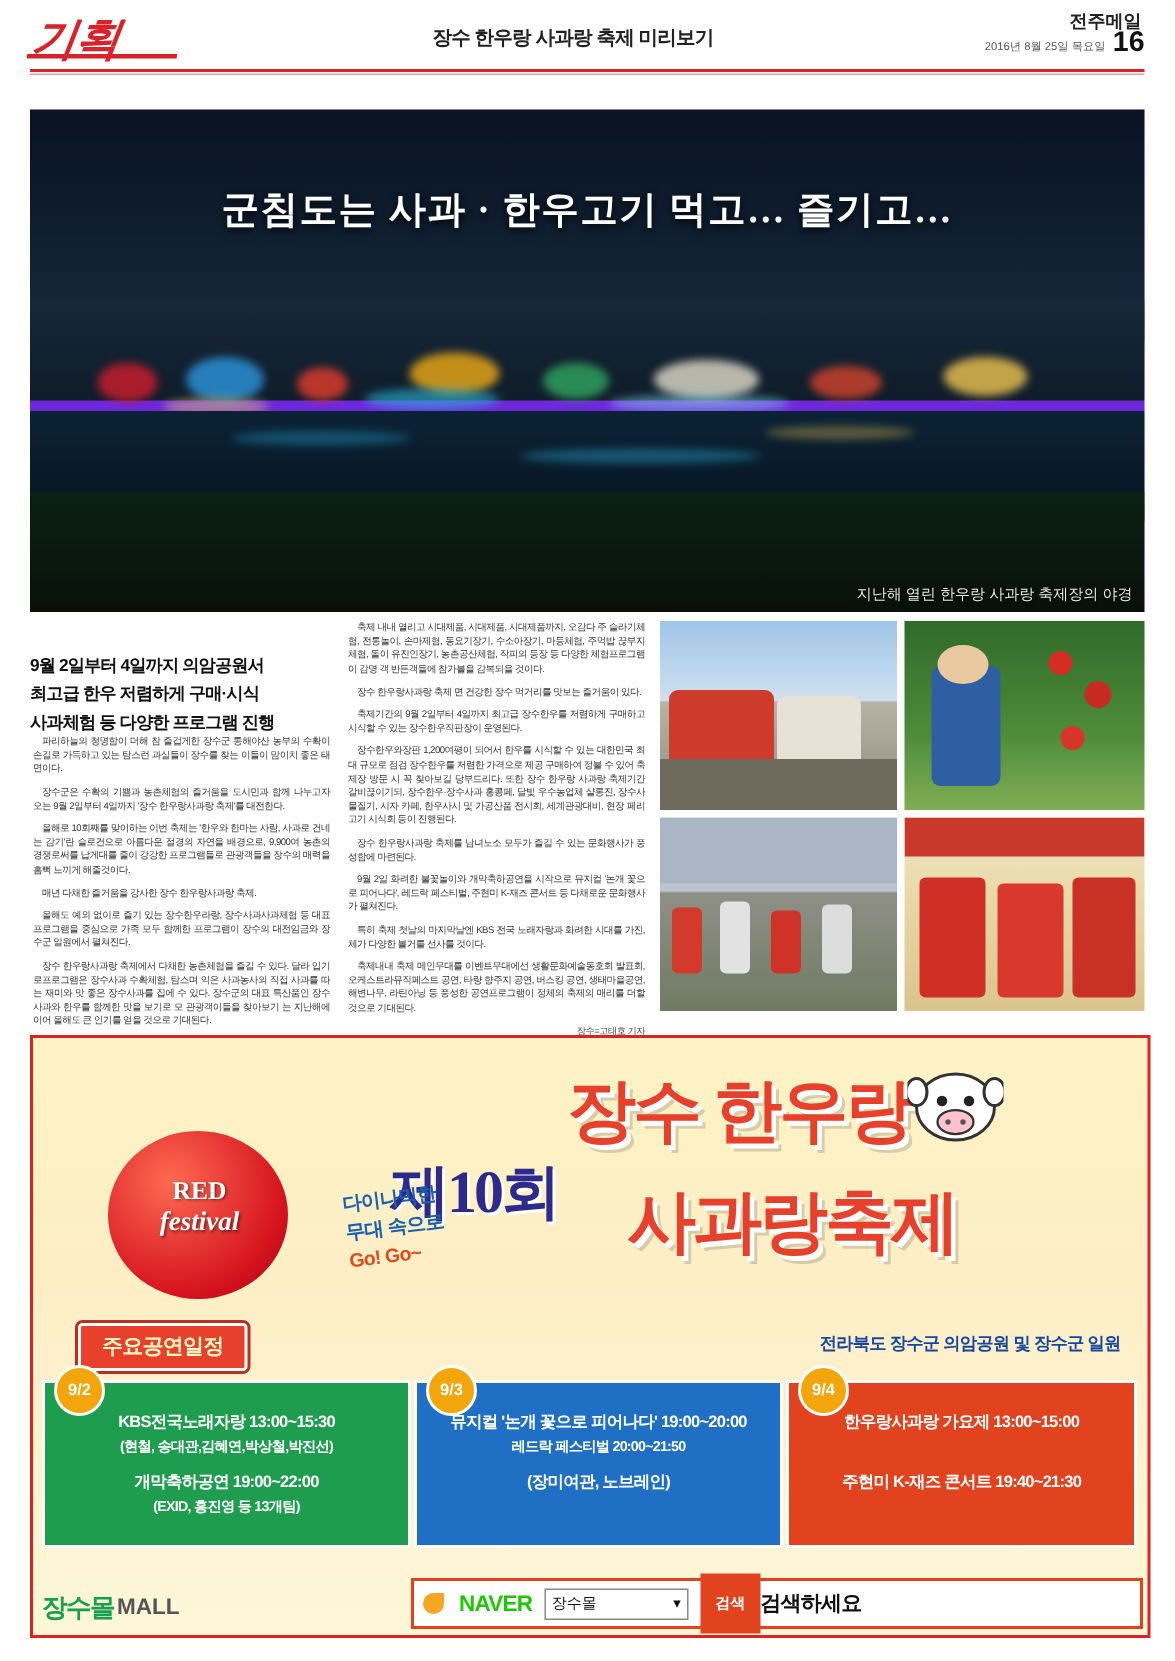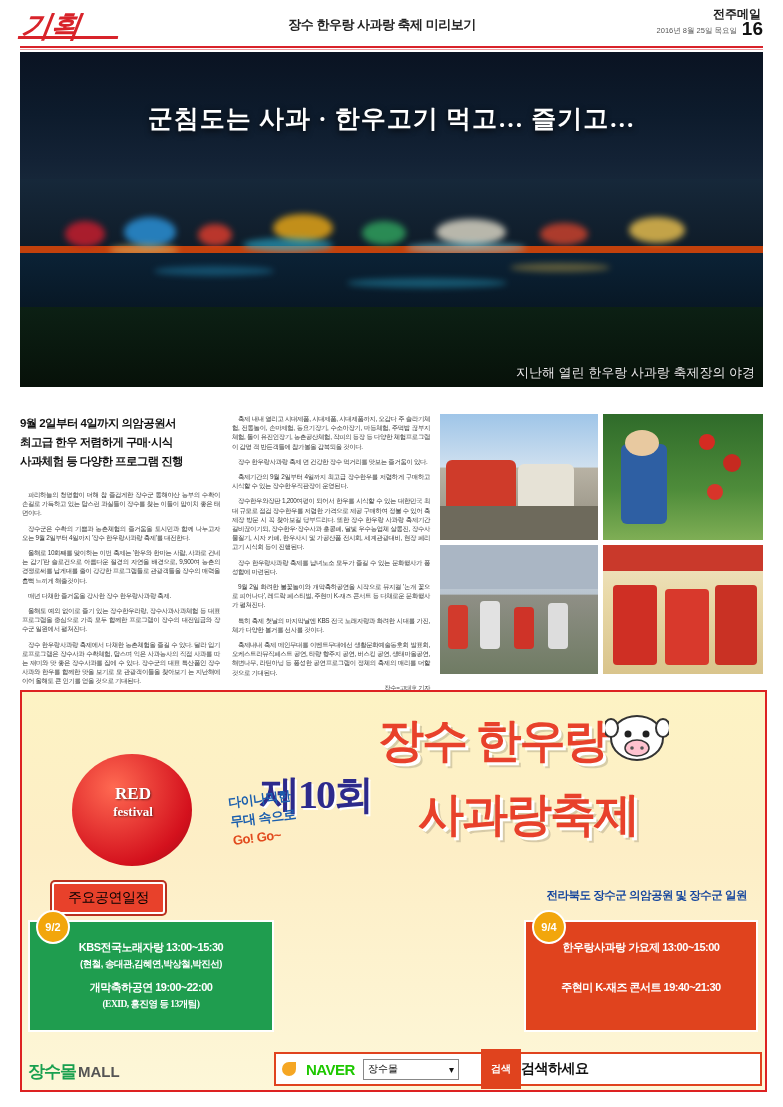--- a/index.html
+++ b/index.html
@@ -36,23 +36,23 @@
     position:absolute;right:46px;top:26px;font-size:7.5px;color:#555;
   }
   .page-num{
     position:absolute;right:20px;top:18px;font-size:19px;font-weight:bold;color:#111;
   }
   .rule{position:absolute;left:20px;top:46px;width:743px;height:2px;background:#d8232a;}
   .rule2{position:absolute;left:20px;top:49px;width:743px;height:1px;background:#d8232a;opacity:.45;}
 
   
   .hero{
-    position:absolute;left:20px;top:52px;width:743px;height:335px;
+    position:absolute;left:20px;top:73px;width:743px;height:335px;
     overflow:hidden;
-    background:#c2410c;
+    background:#6d28d9;
   }
   .hero .sky{
     position:absolute;left:0;top:0;width:100%;height:46%;
     background:linear-gradient(#0a1322 0%,#0d1b2c 40%,#132235 70%,#1a2c3e 100%);
   }
   .hero .hills{
     position:absolute;left:0;top:38%;width:100%;height:20%;
     background:linear-gradient(#16283a,#0f1c29);
   }
   .hero .lights{
@@ -67,27 +67,27 @@
     background:linear-gradient(#0c2014 0%,#071109 100%);
   }
   .blob{position:absolute;border-radius:50%;filter:blur(3px);opacity:.85;}
   .hero-headline{
     position:absolute;left:0;top:50px;width:743px;text-align:center;
     color:#ffffff;font-weight:bold;font-size:25px;letter-spacing:1px;
     text-shadow:0 2px 6px rgba(0,0,0,.9);
     font-family:"Liberation Serif", serif;
   }
   .hero-caption{
-    position:absolute;right:8px;bottom:5px;color:#e8e8e8;font-size:13px;
+    position:absolute;right:8px;bottom:5px;color:#e8e8e8;font-size:10px;
     text-shadow:0 1px 2px #000;
   }
 
   
   .lead{
-    position:absolute;left:20px;top:414px;width:206px;
+    position:absolute;left:20px;top:435px;width:206px;
     font-size:11.5px;line-height:19px;font-weight:bold;color:#111;
     letter-spacing:-0.6px;
   }
   .col{
     position:absolute;font-size:6.4px;line-height:9.2px;color:#333;
     text-align:justify;letter-spacing:-0.35px;
   }
   .col p{margin:0 0 6px 0;text-indent:6px;}
   .col1{left:22px;top:490px;width:198px;}
   .col2{left:232px;top:414px;width:198px;}
@@ -144,24 +144,24 @@
   }
   .apple{
     position:absolute;left:22px;top:14px;width:120px;height:112px;border-radius:50%;
     background:radial-gradient(circle at 35% 30%,#ff6a52,#d4111d 70%,#9c0a14);
   }
   .apple-txt{
     position:absolute;left:34px;top:44px;width:98px;text-align:center;
     color:#fff;font-weight:bold;font-size:17px;font-family:"Liberation Serif",serif;
     text-shadow:1px 1px 2px rgba(0,0,0,.5);
   }
-  .apple-txt small{display:block;font-size:13px;}
+  .apple-txt small{display:block;font-size:18px;font-style:italic;}
   .ad-plan{
     position:absolute;left:30px;top:190px;
-    background:#e8412b;color:#000000;font-weight:normal;font-size:14px;
+    background:#e8412b;color:#fef9c3;font-weight:bold;font-size:14px;
     padding:5px 14px;border-radius:3px;border:2px solid #fff;
     box-shadow:0 0 0 2px #b9301f;letter-spacing:-0.5px;
   }
   .ad-date{
     position:absolute;left:228px;top:188px;
     font-size:22px;font-weight:bold;color:#1a1a6e;letter-spacing:-1px;
     font-family:"Liberation Serif", serif;
   }
   .ad-place{
     position:absolute;right:18px;top:196px;
@@ -180,21 +180,21 @@
     display:flex;align-items:center;justify-content:center;border:2px solid #fff;
     flex-direction:column;line-height:10px;
   }
   .sline{
     position:absolute;left:0;width:100%;text-align:center;color:#fff;font-weight:bold;
     letter-spacing:-0.5px;
   }
   .sl1{top:18px;font-size:11px;}
   .sl2{top:36px;font-size:9.5px;}
   .sl3{top:58px;font-size:11px;}
-  .sl4{top:76px;font-size:9.5px;font-family:Liberation Serif, serif;}
+  .sl4{top:76px;font-size:9.5px;}
 
   
   .searchbar{
     position:absolute;left:252px;bottom:4px;width:484px;height:30px;
     background:#fff;border:2px solid #e0431e;display:flex;align-items:center;
   }
   .mall-logo{
     position:absolute;left:6px;bottom:6px;width:240px;height:26px;
     display:flex;align-items:center;
   }
@@ -203,21 +203,21 @@
   .naver{
     font-size:15px;font-weight:bold;color:#1ec800;margin:0 8px 0 10px;letter-spacing:-0.5px;
   }
   .leaf{width:14px;height:14px;border-radius:50% 0 50% 50%;background:#f5a623;display:inline-block;margin-left:6px;}
   .sel{
     width:86px;height:19px;border:1px solid #888;font-size:10px;
     display:flex;align-items:center;justify-content:space-between;padding:0 4px;
     background:#fff;color:#111;
   }
   .btn-search{
-    margin-left:22px;background:#e0431e;color:#fff;font-size:10px;font-weight:bold;
+    margin-left:8px;background:#e0431e;color:#fff;font-size:10px;font-weight:bold;
     padding:13px 10px;border:0;
   }
   .search-cta{
     font-size:14px;font-weight:bold;color:#111;letter-spacing:-0.5px;
   }
   .mascot{
     position:absolute;right:96px;top:16px;width:64px;height:58px;
   }
 </style>
 </head>
@@ -350,20 +350,27 @@
     <div class="ad-place">전라북도 장수군 의암공원 및 장수군 일원</div>
 
     <div class="sched">
       <div class="sbox s1">
         <div class="daybadge">9/2</div>
         <div class="sline sl1">KBS전국노래자랑 13:00~15:30</div>
         <div class="sline sl2">(현철, 송대관,김혜연,박상철,박진선)</div>
         <div class="sline sl3">개막축하공연 19:00~22:00</div>
         <div class="sline sl4">(EXID, 홍진영 등 13개팀)</div>
       </div>
+      <div class="sbox s2">
+        <div class="daybadge">9/3</div>
+        <div class="sline sl1">뮤지컬 '논개 꽃으로 피어나다'  19:00~20:00</div>
+        <div class="sline sl2">레드락 페스티벌            20:00~21:50</div>
+        <div class="sline sl3">(장미여관, 노브레인)</div>
+        <div class="sline sl4"></div>
+      </div>
       <div class="sbox s3">
         <div class="daybadge">9/4</div>
         <div class="sline sl1">한우랑사과랑 가요제 13:00~15:00</div>
         <div class="sline sl2"></div>
         <div class="sline sl3">주현미 K-재즈 콘서트 19:40~21:30</div>
         <div class="sline sl4"></div>
       </div>
     </div>
 
     <div class="mall-logo">

